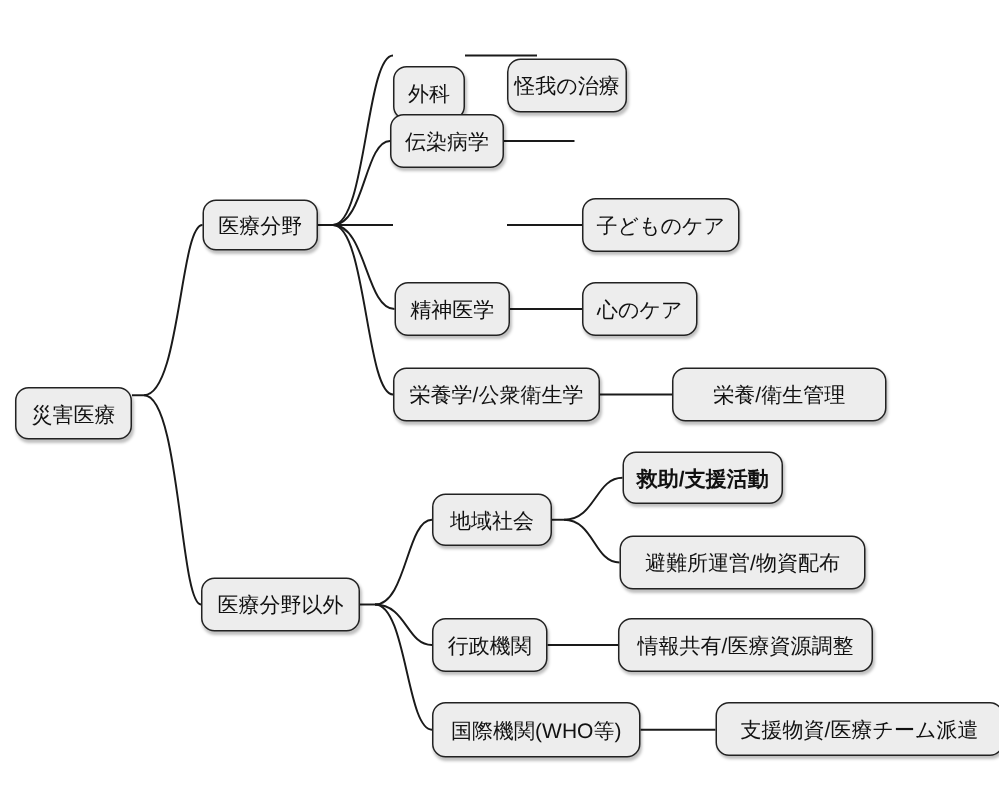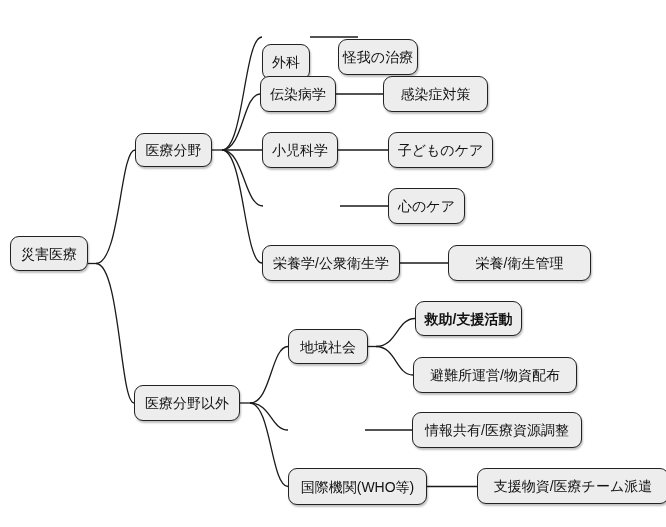--- a/index.html
+++ b/index.html
@@ -51,37 +51,37 @@
     <path class="edge" d="M 250 403 C 271 403 271 486.5 288 486.5"></path>
 
     <path class="edge" d="M 368 346.5 L 376 346.5"></path>
     <path class="edge" d="M 376 346.5 C 397 346.5 397 318.5 415 318.5"></path>
     <path class="edge" d="M 376 346.5 C 396 346.5 396 375 413 375"></path>
 
     <path class="edge" d="M 365 430 L 412 430"></path>
     <path class="edge" d="M 427 486.5 L 477 486.5"></path>
   </svg>
 
-  <div class="node" style="left:10px; top:236px; width:78px; height:35px;">災害医療</div>
+  <div class="node" style="left:10px; top:258px; width:78px; height:35px;">災害医療</div>
 
   <div class="node" style="left:135px; top:133px; width:77px; height:34px;">医療分野</div>
   <div class="node" style="left:134px; top:385px; width:106px; height:36px;">医療分野以外</div>
 
   <div class="node" style="left:262px; top:19px; width:48px; height:36px;margin-top:25px;">外科</div>
   <div class="node" style="left:260px; top:76px; width:76px; height:36px;">伝染病学</div>
-  <div class="node" style="left:262px; top:132px; width:76px; height:36px;">小児科学</div>
+  <div class="node" style="left:263px; top:188px; width:77px; height:36px;">精神医学</div>
   <div class="node" style="left:262px; top:245px; width:138px; height:36px;">栄養学/公衆衛生学</div>
 
   <div class="node" style="left:338px; top:19px; width:80px; height:36px;margin-top:20px;">怪我の治療</div>
-  <div class="node" style="left:383px; top:76px; width:105px; height:36px;">感染症対策</div>
   <div class="node" style="left:388px; top:132px; width:105px; height:36px;">子どものケア</div>
   <div class="node" style="left:388px; top:188px; width:77px; height:36px;">心のケア</div>
   <div class="node" style="left:448px; top:245px; width:143px; height:36px;">栄養/衛生管理</div>
 
   <div class="node" style="left:288px; top:329px; width:80px; height:35px;">地域社会</div>
+  <div class="node" style="left:288px; top:412px; width:77px; height:36px;">行政機関</div>
   <div class="node" style="left:288px; top:468px; width:139px; height:37px;">国際機関(WHO等)</div>
 
   <div class="node" style="left:415px; top:301px; width:107px; height:35px;font-weight:bold;">救助/支援活動</div>
   <div class="node" style="left:412px; top:412px; width:170px; height:36px;">情報共有/医療資源調整</div>
   <div class="node" style="left:413px; top:357px; width:164px; height:36px;">避難所運営/物資配布</div>
   <div class="node" style="left:477px; top:468px; width:192px; height:36px;">支援物資/医療チーム派遣</div>
 
 </div>
 
 </body></html>

